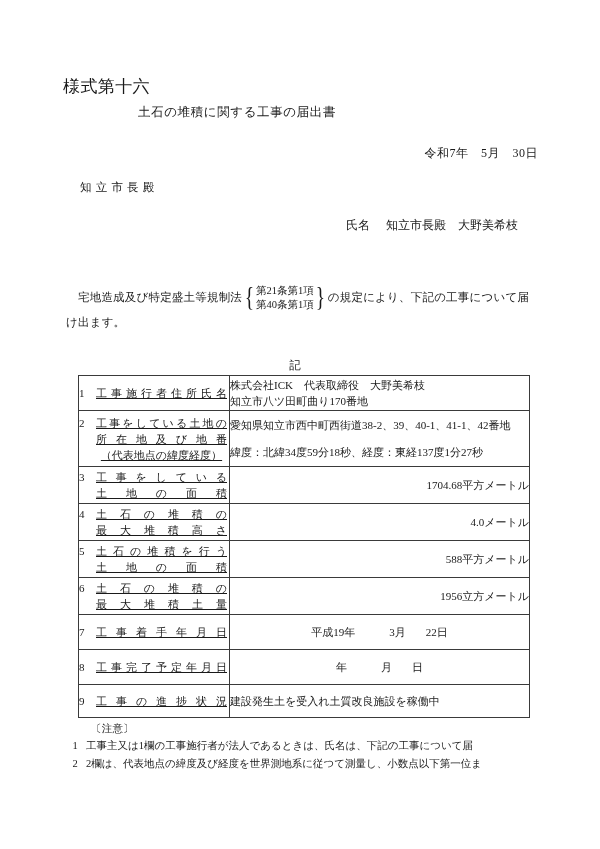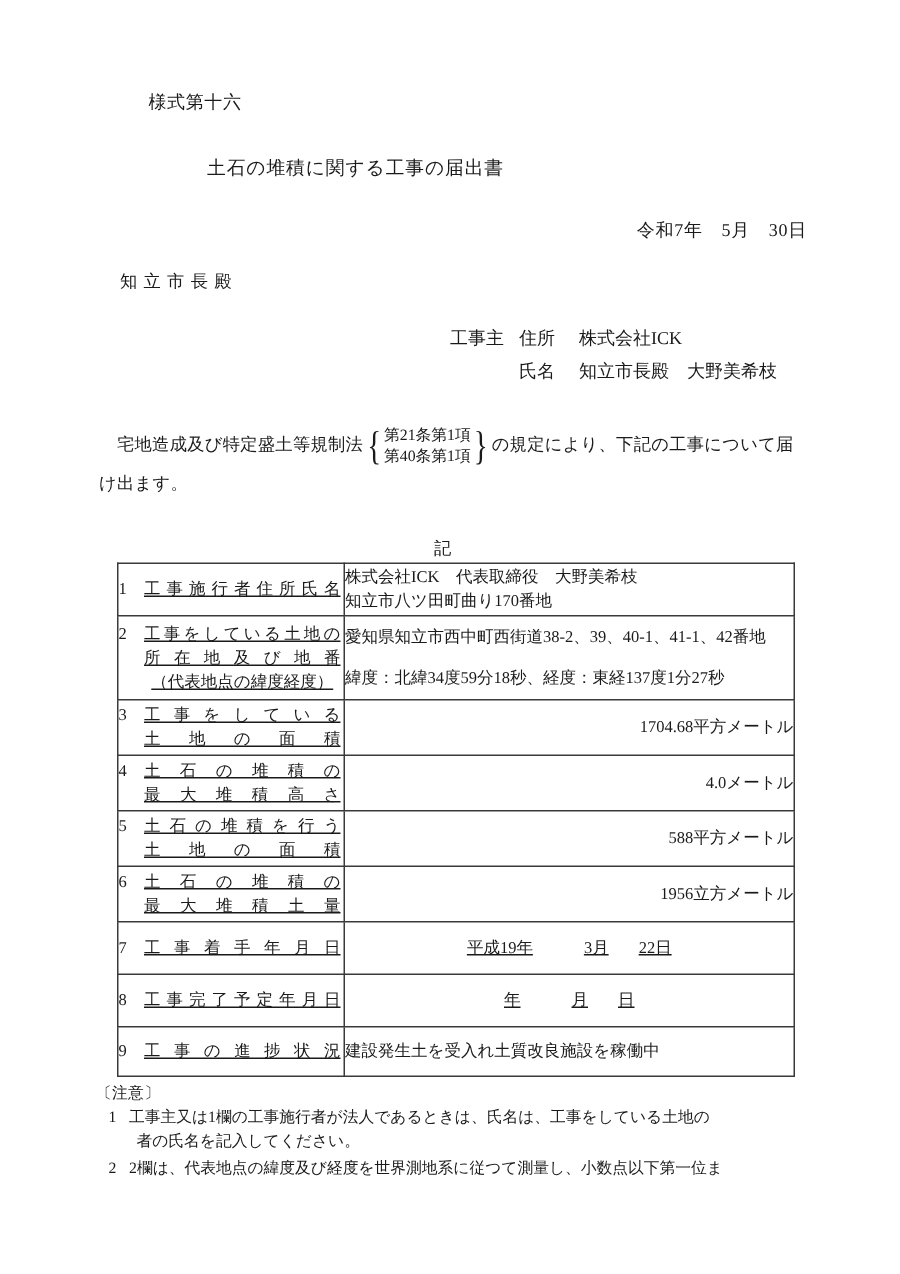--- a/index.html
+++ b/index.html
@@ -18,25 +18,24 @@
     height: 849px;
     background: #ffffff;
     overflow: hidden;
     box-sizing: border-box;
   }
 
   
   .form-no {
     position: absolute;
     left: 63px;
-    top: 60px;
-    font-size: 12px;
+    top: 75px;
+    font-size: 17px;
     letter-spacing: 0.4px;
     white-space: nowrap;
-    margin-left: 36px;
   }
   .doc-title {
     position: absolute;
     left: 0;
     top: 104px;
     width: 492px;
     text-align: center;
     font-size: 12.5px;
     letter-spacing: 0.6px;
     padding-right: 18px;
@@ -173,34 +172,34 @@
     text-decoration: underline;
   }
   .lbl-txt.nofill {
     text-align-last: center;
     text-align: center;
   }
   .lbl-indent { padding-left: 17px; }
 
   .val-line { line-height: 16.5px; white-space: nowrap; }
   .val-right { text-align: right; }
-  .val-center { text-align: center; text-decoration: underline; }
+  .val-center { text-align: center; }
   .val-gap { display: inline-block; width: 34px; }
   .val-gap-sm { display: inline-block; width: 20px; }
   .spacer-line { height: 11px; line-height: 11px; }
 
   
   .notes {
     position: absolute;
     left: 64px;
     top: 722px;
     width: 480px;
     font-size: 10.5px;
   }
-  .notes-head { letter-spacing: 0.2px; }
+  .notes-head { letter-spacing: 0.2px; margin-left: 27px; }
   .note-item {
     margin-top: 2px;
     padding-left: 17px;
     line-height: 16px;
   }
   .note-item .n {
     display: inline-block;
     width: 22px;
     margin-left: -17px;
     text-align: center;
@@ -217,23 +216,20 @@
 
   <div class="form-no">様式第十六</div>
 
   <div class="doc-title">土石の堆積に関する工事の届出書</div>
 
   <div class="doc-date">令和7年　5月　30日</div>
 
   <div class="addressee">知立市長殿</div>
 
   <div class="applicant">
-    <span class="row">
-      <span class="lead">工事主</span><span class="key">住所</span><span>株式会社ICK</span>
-    </span>
     <span class="row">
       <span class="lead"></span><span class="key">氏名</span><span>知立市長殿　大野美希枝</span>
     </span>
   </div>
 
   <div class="clause">
     <div class="clause-line1">
       <span class="clause-text">宅地造成及び特定盛土等規制法</span>
       <span class="brace-group">
         <span class="brace">{</span>
@@ -381,21 +377,20 @@
           <div class="val-line">建設発生土を受入れ土質改良施設を稼働中</div>
         </td>
       </tr>
 
     </tbody>
   </table>
 
   <div class="notes">
     <div class="notes-head">〔注意〕</div>
     <div class="note-item">
-      <span class="n">1</span><span>工事主又は1欄の工事施行者が法人であるときは、氏名は、工事をしている土地の</span>
-      <span class="note-cont">者の氏名を記入してください。</span>
+      <span class="n">1</span><span>工事主又は1欄の工事施行者が法人であるときは、氏名は、下記の工事について届</span>
     </div>
     <div class="note-item">
       <span class="n">2</span><span>2欄は、代表地点の緯度及び経度を世界測地系に従つて測量し、小数点以下第一位ま</span>
     </div>
   </div>
 
 </div>
 
 </body></html>

